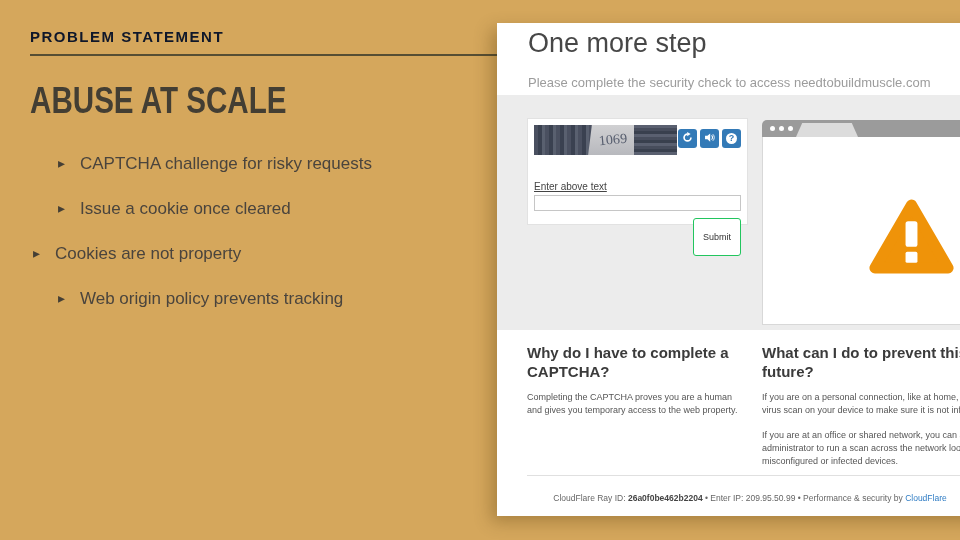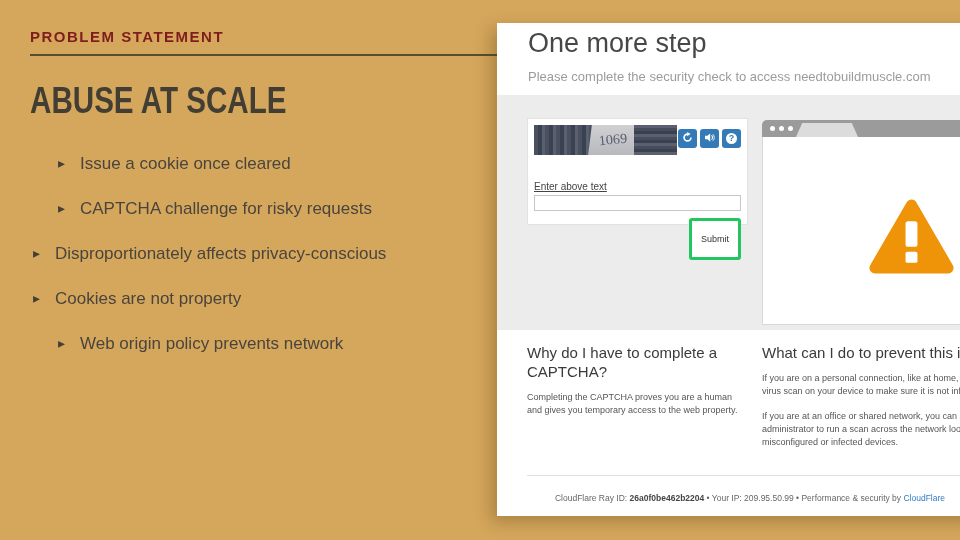--- a/index.html
+++ b/index.html
@@ -7,21 +7,21 @@
   body {
     font-family:"Liberation Sans", sans-serif;
     background:#d5a75c;
     position:relative;
   }
 
   
   .kicker {
     position:absolute; left:30px; top:28px;
     font-size:15px; font-weight:bold; letter-spacing:1.5px;
-    color:#7f1d1d;
+    color:#0f172a;
   }
   .kicker-rule {
     position:absolute; left:30px; top:54px; width:467px; height:2px;
     background:#564e33;
   }
   .slide-title {
     position:absolute; left:30px; top:80px;
     font-size:37px; font-weight:bold; color:#433e33;
     transform:scaleX(0.8); transform-origin:left center;
     white-space:nowrap; letter-spacing:0px;
@@ -46,21 +46,21 @@
     background:#ffffff; overflow:hidden;
     box-shadow:-6px 6px 16px rgba(70,45,0,0.30);
   }
   .panel-inner { position:absolute; left:0; top:0; width:660px; height:493px; }
 
   .cf-title {
     position:absolute; left:31px; top:5px;
     font-size:27px; font-weight:300; color:#474747; white-space:nowrap;
   }
   .cf-subtitle {
-    position:absolute; left:31px; top:46px;
+    position:absolute; left:31px; top:52px;
     font-size:13px; color:#9c9c9c; white-space:nowrap;
   }
 
   .gray-band {
     position:absolute; left:0; top:72px; width:660px; height:235px;
     background:#ececec;
   }
 
   
   .captcha-card {
@@ -103,21 +103,21 @@
   }
   .captcha-label { margin-top:26px; font-size:10px; color:#444;text-decoration:underline; }
   .captcha-input {
     margin-top:3px; width:207px; height:16px;
     border:1px solid #c6c6c6; background:#fff; font-size:10px; padding:0 3px;
   }
   .submit-row { margin-top:7px; text-align:right; }
   .submit-btn {
     font-family:"Liberation Sans", sans-serif;
     font-size:9px; color:#333; background:#fff;
-    border:3px solid #22c55e; border-radius:3px; padding:13px 9px; cursor:pointer;
+    border:1px solid #22c55e; border-radius:3px; padding:13px 9px; cursor:pointer;
   }
 
   
   .mockup { position:absolute; left:265px; top:97px; width:385px; height:205px; }
   .mockup-bar {
     position:absolute; left:0; top:0; width:100%; height:17px;
     background:#9b9b9b; border-radius:5px 5px 0 0;
   }
   .mockup-dots { position:absolute; left:8px; top:6px; display:flex; gap:4px; }
   .mockup-dots span { width:5px; height:5px; border-radius:50%; background:#fff; }
@@ -127,21 +127,21 @@
     clip-path:polygon(10% 0, 90% 0, 100% 100%, 0% 100%);
   }
   .mockup-body {
     position:absolute; left:0; top:17px; width:100%; height:188px;
     background:#fff; border:1px solid #d8d8d8; border-top:none;
   }
   .warning-tri { position:absolute; left:106px; top:62px; width:85px; height:75px; }
 
   
   .faq-h {
-    font-size:15px; font-weight:400; color:#3b3b3b; line-height:19px;
+    font-size:15px; font-weight:700; color:#3b3b3b; line-height:19px;
   }
   .faq-p { font-size:9px; color:#555; line-height:13px; margin-top:10px; }
   .faq-left  { position:absolute; left:30px;  top:320px; width:218px; }
   .faq-right { position:absolute; left:265px; top:320px; width:285px; }
   .faq-right .faq-p + .faq-p { margin-top:12px; }
 
   .footer-rule {
     position:absolute; left:30px; top:452px; width:600px; height:1px;
     background:#e0e0e0;
   }
@@ -153,25 +153,24 @@
   .cf-link { color:#2f7cc4; text-decoration:none; cursor:pointer; }
 </style>
 </head>
 <body>
 
 <div class="kicker">PROBLEM STATEMENT</div>
 <div class="kicker-rule"></div>
 <div class="slide-title">ABUSE AT SCALE</div>
 
 <ul class="bullets">
+  <li class="lvl2">CAPTCHA challenge for risky requests</li>
   <li class="lvl2">Issue a cookie once cleared</li>
-  <li class="lvl2">CAPTCHA challenge for risky requests</li>
-  <li class="lvl1">Disproportionately affects privacy-conscious</li>
   <li class="lvl1">Cookies are not property</li>
-  <li class="lvl2">Web origin policy prevents network</li>
+  <li class="lvl2">Web origin policy prevents tracking</li>
 </ul>
 
 <div class="panel">
   <div class="panel-inner">
 
     <div class="cf-title">One more step</div>
     <div class="cf-subtitle">Please complete the security check to access needtobuildmuscle.com</div>
 
     <div class="gray-band"></div>
 
@@ -240,17 +239,17 @@
     </div>
     <div class="faq-right">
       <div class="faq-h">What can I do to prevent this in the future?</div>
       <div class="faq-p">If you are on a personal connection, like at home, you can run an anti-virus scan on your device to make sure it is not infected with malware.</div>
       <div class="faq-p">If you are at an office or shared network, you can ask the network administrator to run a scan across the network looking for misconfigured or infected devices.</div>
     </div>
 
     <div class="footer-rule"></div>
 
     <div class="cf-footer">
-      <span>CloudFlare Ray ID: </span><b>26a0f0be462b2204</b><span>  •  </span><span>Your IP: 209.95.50.99</span><span>  •  </span><span>Performance &amp; security by </span><a class="cf-link">CloudFlare</a>
+      <span>CloudFlare Ray ID: </span><b>26a0f0be462b2204</b><span>  •  </span><span>Enter IP: 209.95.50.99</span><span>  •  </span><span>Performance &amp; security by </span><a class="cf-link">CloudFlare</a>
     </div>
 
   </div>
 </div>
 
 </body></html>

